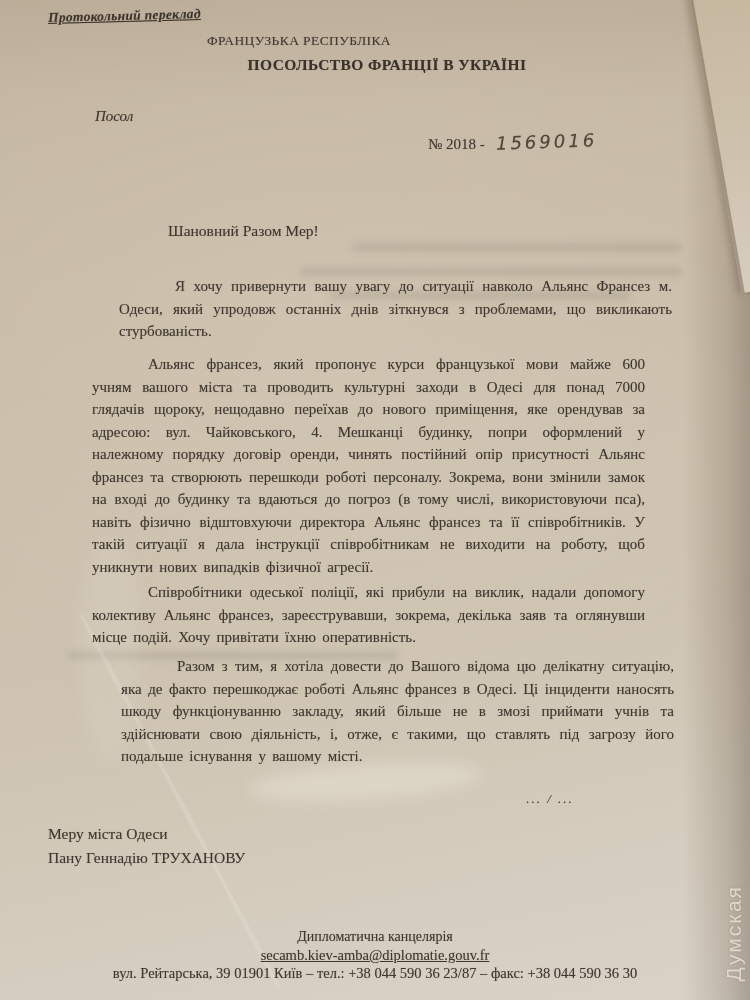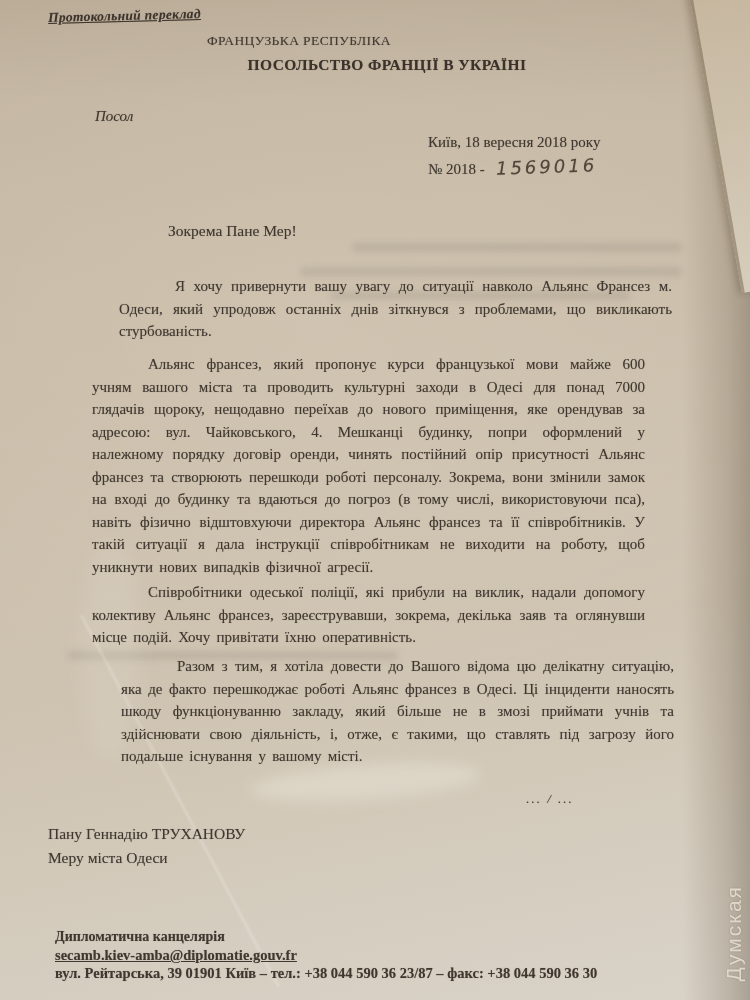--- a/index.html
+++ b/index.html
@@ -51,21 +51,21 @@
   .salutation{position:absolute;left:168px;top:222px;font-size:15.5px;}
   .para{position:absolute;left:92px;width:553px;margin:0;font-size:15px;line-height:22.5px;
     text-align:justify;text-indent:56px;word-spacing:2.5px;}
   .p1{top:275px;margin-left:27px;}
   .p2{top:353px;}
   .p3{top:581px;}
   .p4{top:655px;margin-left:29px;}
   .cont-mark{position:absolute;left:430px;top:791px;width:240px;text-align:center;
     font-size:13px;font-style:italic;letter-spacing:2px;color:#4a4138;}
   .addressee{position:absolute;left:48px;top:822px;font-size:15.5px;line-height:24px;}
-  .footer{position:absolute;left:55px;top:928px;width:640px;text-align:left;line-height:18px;font-weight:bold;}
+  .footer{position:absolute;left:55px;top:928px;width:640px;text-align:center;line-height:18px;}
   .footer .office{font-size:14px;}
   .footer .email{font-size:14.5px;text-decoration:underline;}
   .footer .address{font-size:14.5px;}
   .watermark{position:absolute;right:4px;bottom:18px;
     writing-mode:vertical-rl;transform:rotate(180deg);
     font-family:"Liberation Sans","DejaVu Sans",sans-serif;
     font-size:21px;color:rgba(231,225,214,0.88);letter-spacing:2px;
     text-shadow:0 0 2px rgba(120,104,86,0.45);}
 </style>
 </head>
@@ -83,39 +83,38 @@
   <div class="patch1"></div>
   <div class="patch2"></div>
 
   <div class="annotation">Протокольний переклад</div>
 
   <div class="head-republic">ФРАНЦУЗЬКА РЕСПУБЛІКА</div>
   <div class="head-embassy">ПОСОЛЬСТВО ФРАНЦІЇ В УКРАЇНІ</div>
   <div class="head-sender">Посол</div>
 
   <div class="ref-block">
-    <div>Київ, 18 вересня 2018 року</div>
     <div>
       <span>№ 2018 -</span>
       <span class="handwritten">1569016</span>
     </div>
   </div>
 
-  <div class="salutation">Зокрема Пане Мер!</div>
+  <div class="salutation">Шановний Разом Мер!</div>
 
   <p class="para p1">Я хочу привернути вашу увагу до ситуації навколо Альянс Франсез м. Одеси, який упродовж останніх днів зіткнувся з проблемами, що викликають стурбованість.</p>
   <p class="para p2">Альянс франсез, який пропонує курси французької мови майже 600 учням вашого міста та проводить культурні заходи в Одесі для понад 7000 глядачів щороку, нещодавно переїхав до нового приміщення, яке орендував за адресою: вул. Чайковського, 4. Мешканці будинку, попри оформлений у належному порядку договір оренди, чинять постійний опір присутності Альянс франсез та створюють перешкоди роботі персоналу. Зокрема, вони змінили замок на вході до будинку та вдаються до погроз (в тому числі, використовуючи пса), навіть фізично відштовхуючи директора Альянс франсез та її співробітників. У такій ситуації я дала інструкції співробітникам не виходити на роботу, щоб уникнути нових випадків фізичної агресії.</p>
   <p class="para p3">Співробітники одеської поліції, які прибули на виклик, надали допомогу колективу Альянс франсез, зареєструвавши, зокрема, декілька заяв та оглянувши місце подій. Хочу привітати їхню оперативність.</p>
   <p class="para p4">Разом з тим, я хотіла довести до Вашого відома цю делікатну ситуацію, яка де факто перешкоджає роботі Альянс франсез в Одесі. Ці інциденти наносять шкоду функціонуванню закладу, який більше не в змозі приймати учнів та здійснювати свою діяльність, і, отже, є такими, що ставлять під загрозу його подальше існування у вашому місті.</p>
 
   <div class="cont-mark">... / ...</div>
 
   <div class="addressee">
+    <div>Меру міста Одеси</div>
     <div>Пану Геннадію ТРУХАНОВУ</div>
-    <div>Меру міста Одеси</div>
   </div>
 
   <div class="footer">
     <div class="office">Дипломатична канцелярія</div>
     <div class="email">secamb.kiev-amba@diplomatie.gouv.fr</div>
     <div class="address">вул. Рейтарська, 39 01901 Київ – тел.: +38 044 590 36 23/87 – факс: +38 044 590 36 30</div>
   </div>
 
   <div class="watermark">Думская</div>
 

